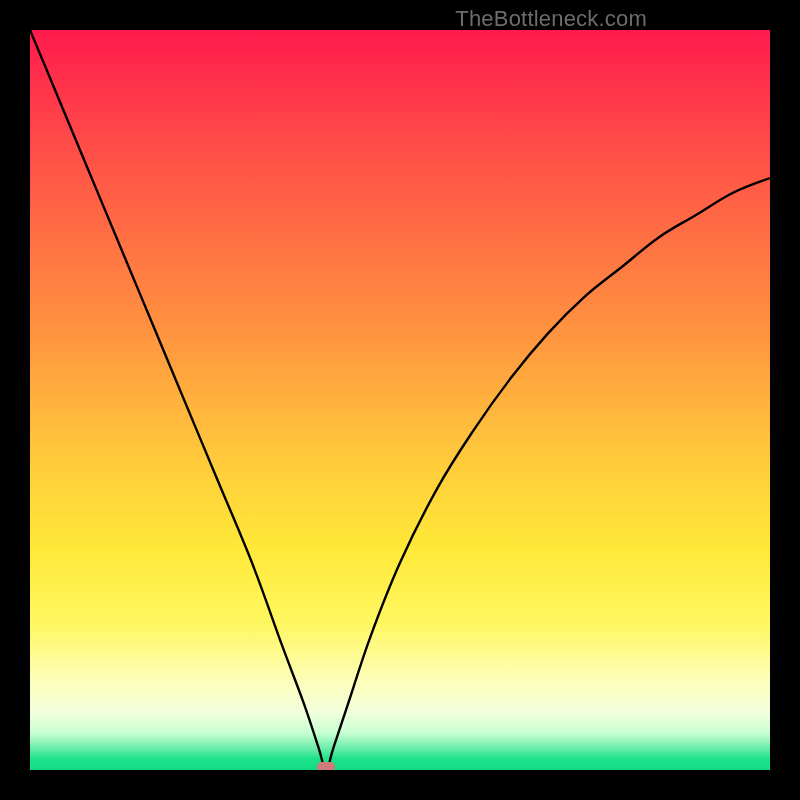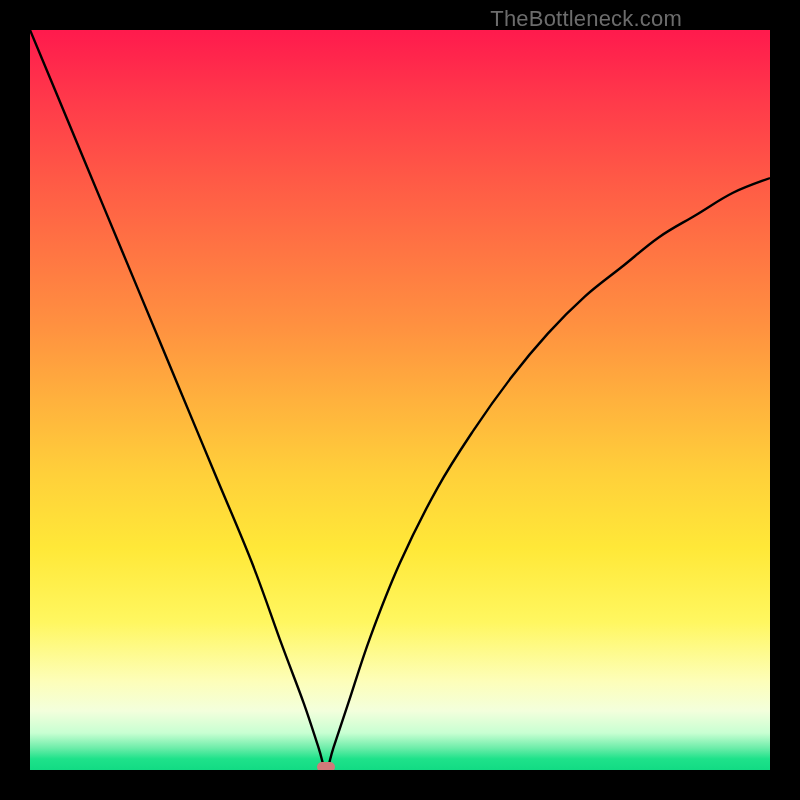--- a/index.html
+++ b/index.html
@@ -11,21 +11,20 @@
     overflow: hidden;
     font-family: Arial, Helvetica, sans-serif;
   }
   .frame {
     position: absolute;
     left: 0;
     top: 0;
     width: 657px;
     height: 800px;
     background: #000;
-    padding-left: 35px;
   }
   .plot-area {
     position: absolute;
     left: 30px;
     top: 30px;
     width: 740px;
     height: 740px;
     overflow: hidden;
   }
   .gradient-bg {

